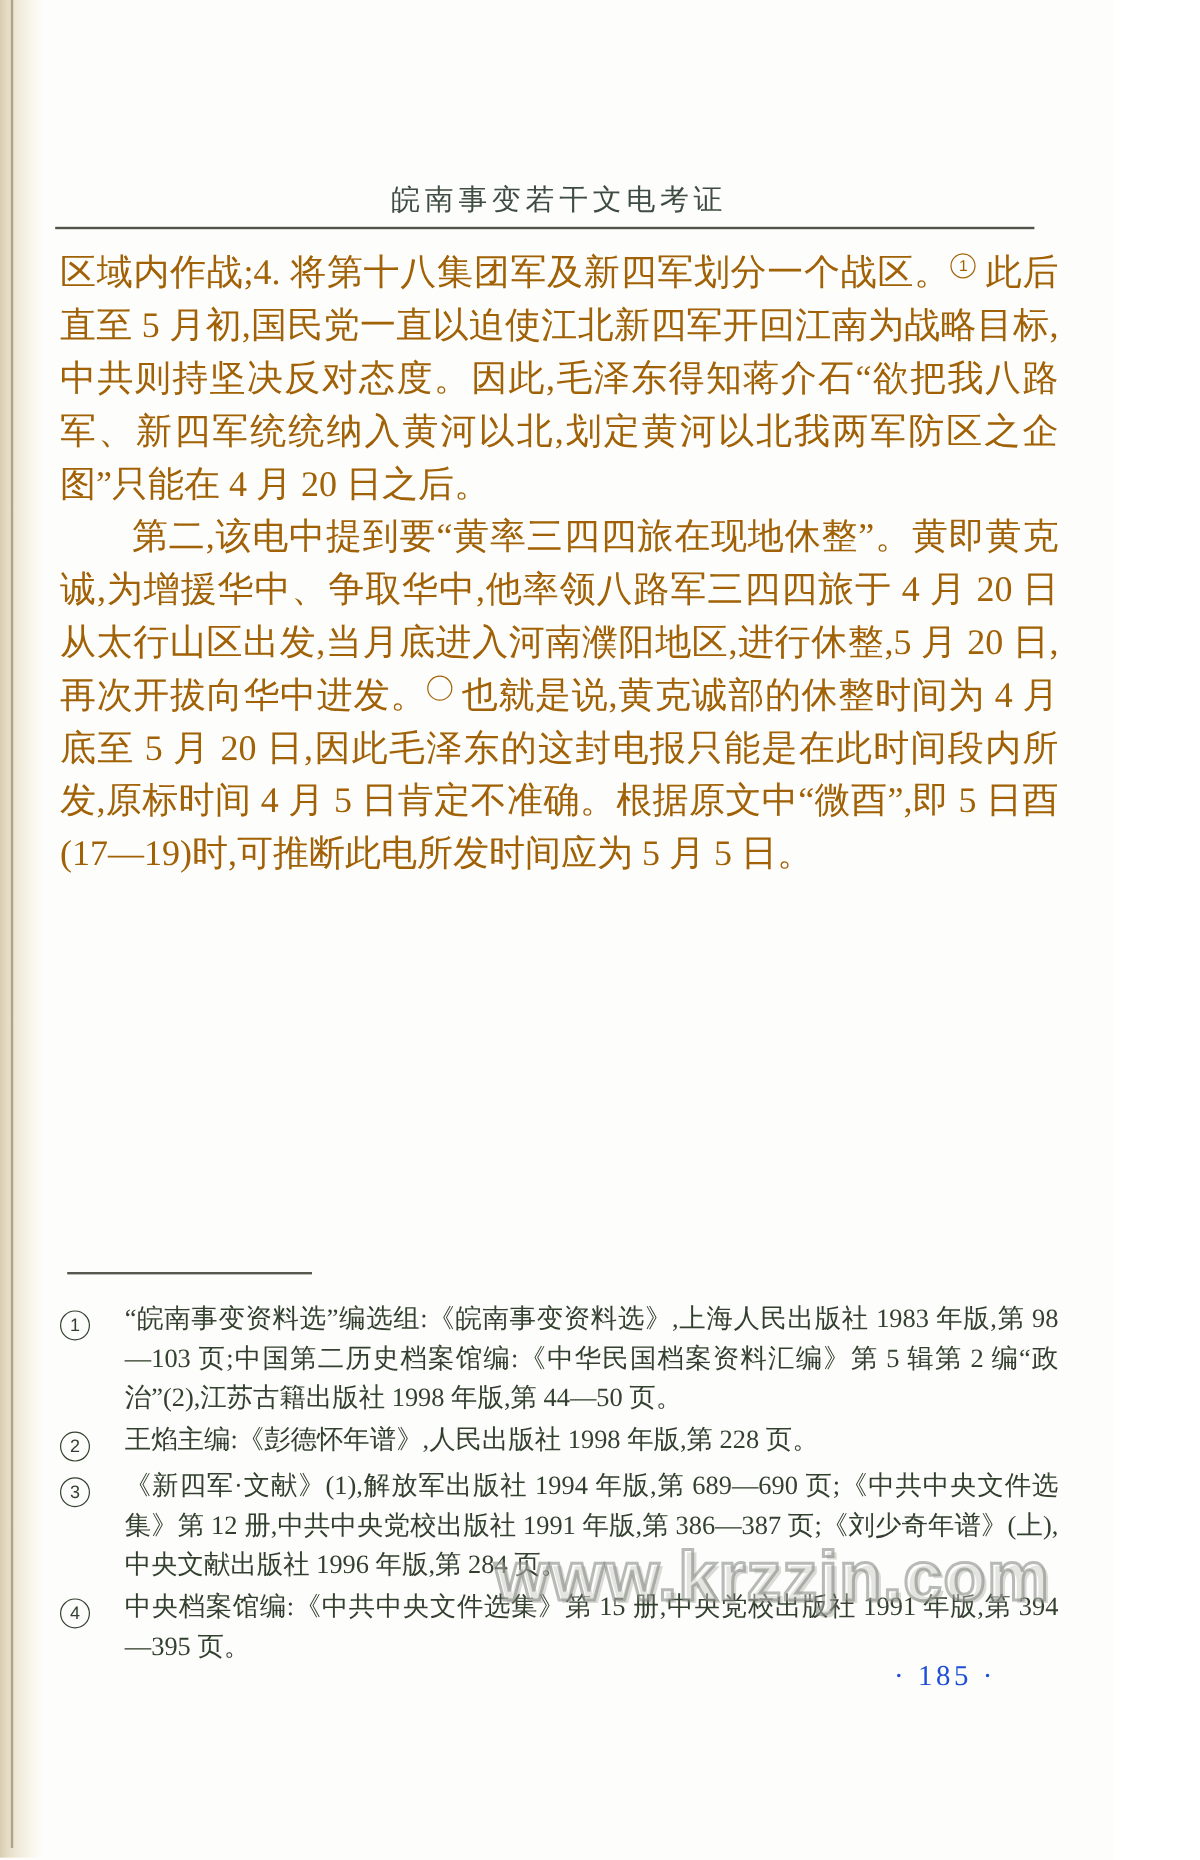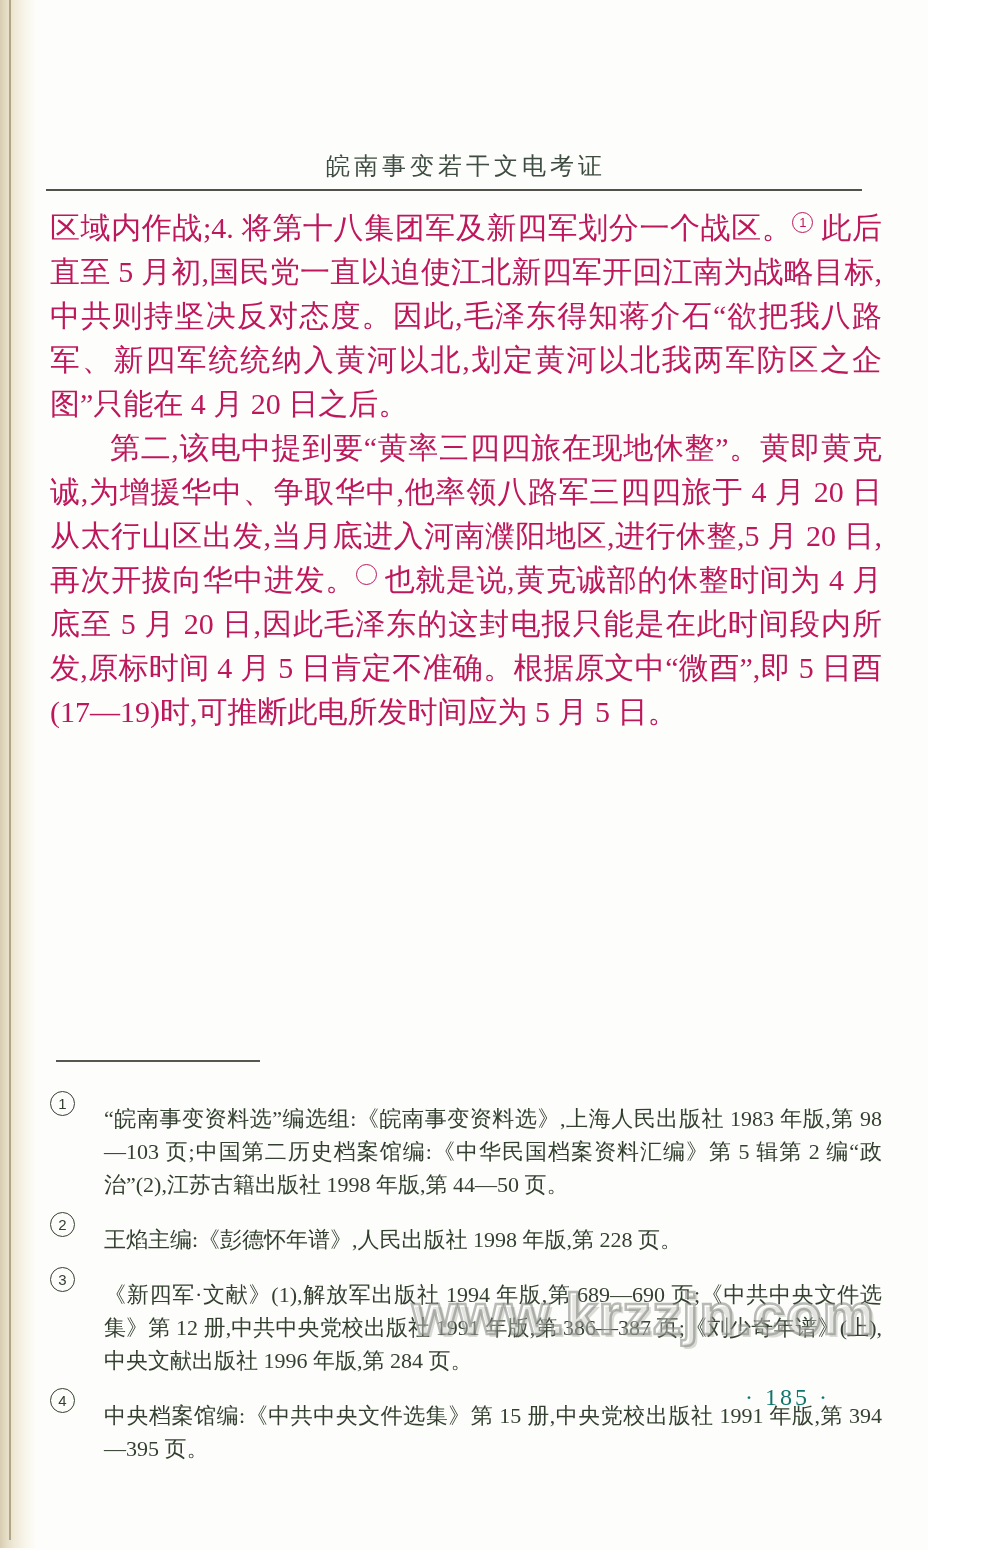--- a/index.html
+++ b/index.html
@@ -23,21 +23,21 @@
     position:absolute; left:50px; top:150px; width:832px;
     text-align:center; font-size:24px; letter-spacing:4px;
     color:#3e4c41; white-space:nowrap;
   }
   .header-rule {
     position:absolute; left:46px; top:189px; width:816px; height:2px;
     background:#52524b;
   }
   .body-text {
     position:absolute; left:50px; top:206px; width:832px;
-    font-size:30px; line-height:44px; color:#be185d;
+    font-size:30px; line-height:44px; color:#a16207;
     text-align:justify;
   }
   .body-text p { margin:0; }
   .body-text p.indent { text-indent:2em; }
   sup.ref { font-size:15px; line-height:0; vertical-align:super; }
   sup.ref .circ {
     display:inline-block; width:19px; height:19px;
     border:1.5px solid currentColor; border-radius:50%;
     text-align:center; line-height:19px; font-size:13px;
     font-family:"Liberation Sans","DejaVu Sans",sans-serif;
@@ -51,24 +51,24 @@
     color:#33402f; font-size:22px; line-height:33px;
   }
   .fn { display:flex; margin-bottom:2px; }
   .fn-marker { flex:none; width:54px; padding-top:3px; }
   .fn-marker .circ2 {
     display:inline-block; width:23px; height:23px;
     border:1.5px solid currentColor; border-radius:50%;
     text-align:center; line-height:23px; font-size:15px;
     font-family:"Liberation Sans","DejaVu Sans",sans-serif;
   }
-  .fn-text { flex:1; text-align:justify;margin-top:20px; }
+  .fn-text { flex:1; text-align:justify; }
   .page-number {
     position:absolute; left:745px; top:1384px;
-    font-size:24px; letter-spacing:3px; color:#0f766e; white-space:nowrap;
+    font-size:24px; letter-spacing:3px; color:#1d4ed8; white-space:nowrap;
   }
   .watermark {
     position:absolute; pointer-events:none; white-space:nowrap;
     font-weight:700; z-index:5;
     font-family:"Liberation Sans","DejaVu Sans",sans-serif;
     color:rgba(255,255,255,0.28);
     -webkit-text-stroke:2.5px rgba(128,132,124,0.55);
     text-shadow:3px 3px 0 rgba(138,138,130,0.30);
   }
   .wm-line1 { left:392px; top:1218px; font-size:74px; letter-spacing:6px; }

